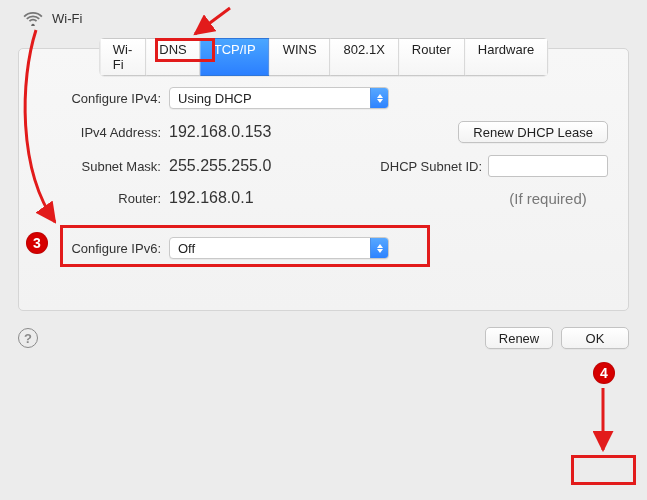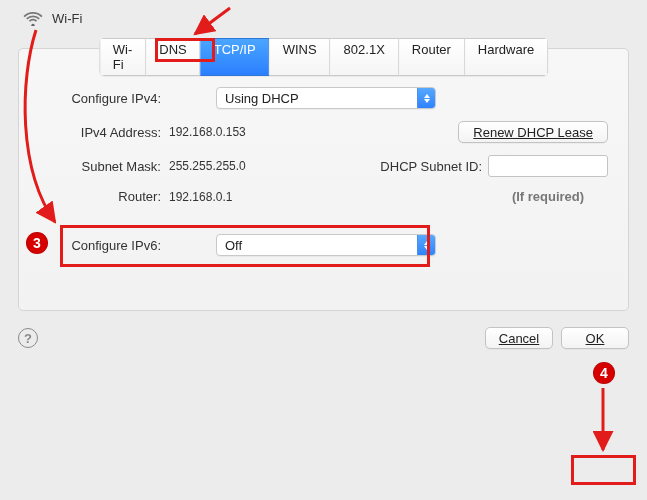--- a/index.html
+++ b/index.html
@@ -64,34 +64,33 @@
     align-items: center;
     margin-bottom: 12px;
   }
   .lbl {
     width: 130px;
     text-align: right;
     padding-right: 8px;
     color: #333;
     font-size: 13px;
   }
-  .val { color: #333; font-size: 12px; min-width: 160px; }
+  .val { color: #333; font-size: 16px; min-width: 160px; }
   .spacer { flex: 1; }
 
   .select {
     position: relative;
     display: flex; align-items: center;
     width: 220px; height: 22px;
     background: #fff;
     border: 1px solid #c9c9c9;
     border-radius: 4px;
     box-shadow: 0 1px 0 rgba(0,0,0,0.04);
     font-size: 13px;
     padding-left: 8px;
-    margin-left: 47px;
   }
   .select .sel-arrows {
     position: absolute; right: 0; top: 0; bottom: 0;
     width: 18px;
     background: linear-gradient(#57a8ff, #2e83ff);
     border-left: 1px solid #4a8fe8;
     border-radius: 0 3px 3px 0;
     display: flex; flex-direction: column;
     align-items: center; justify-content: center;
     gap: 1px;
@@ -106,40 +105,39 @@
 
   .btn {
     display: inline-flex; align-items: center; justify-content: center;
     height: 22px;
     padding: 0 14px;
     background: linear-gradient(#fff, #f3f3f3);
     border: 1px solid #c3c3c3;
     border-radius: 5px;
     font-size: 13px;
     box-shadow: 0 1px 0 rgba(0,0,0,0.03);
-    text-decoration: underline;
   }
   .btn.small { padding: 0 12px; }
 
   input.tf {
     height: 22px; width: 120px;
     border: 1px solid #c3c3c3;
     border-radius: 3px;
     background: #fff;
     padding: 0 6px;
     font-size: 13px;
   }
 
   .client-row .client-lbl {
     color: #333; font-size: 13px;
     margin-right: 6px;
   }
   .req {
-    color: #777; font-size: 13px;
-    text-align: center; width: 120px; font-weight: bold;
+    color: #777; font-size: 15px;
+    text-align: center; width: 120px;
   }
 
   
   .footer {
     position: absolute; left: 18px; right: 18px; bottom: 12px;
     display: flex; align-items: center;
   }
   .help {
     width: 20px; height: 20px;
     border: 1.5px solid #8a8a8a;
@@ -237,21 +235,21 @@
           </div>
         </div>
       </div>
 
     </div>
   </div>
 
   <div class="footer">
     <div class="help">?</div>
     <div class="spacer"></div>
-    <div class="btn small">Cancel</div>
+    <div class="btn small">Renew</div>
     <div class="btn small">OK</div>
   </div>
 
   <div class="red-box" style="left:155px; top:38px; width:60px; height:24px;"></div>
   <div class="red-box" style="left:60px; top:225px; width:370px; height:42px;"></div>
   <div class="red-box" style="left:571px; top:455px; width:65px; height:30px;"></div>
 
   <svg class="anno" width="647" height="500">
     <defs>
       <marker id="ah" viewBox="0 0 10 10" refX="9" refY="5" markerWidth="7" markerHeight="7" orient="auto">

